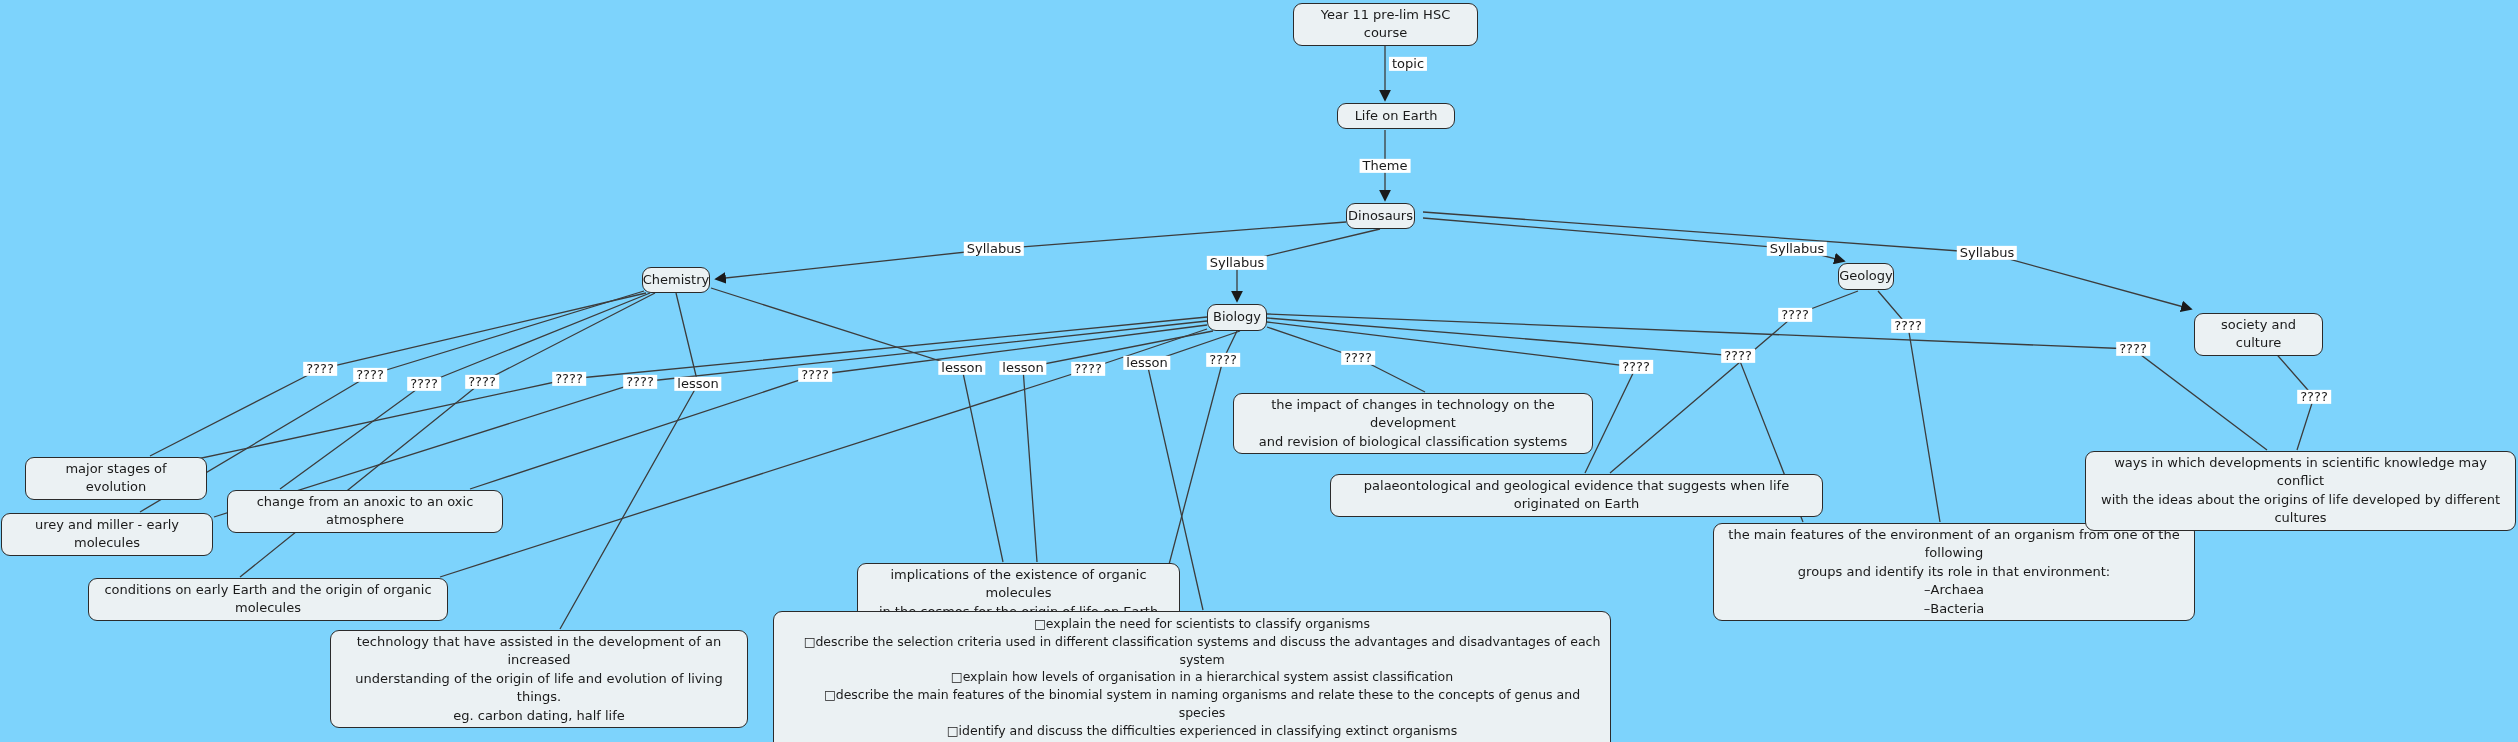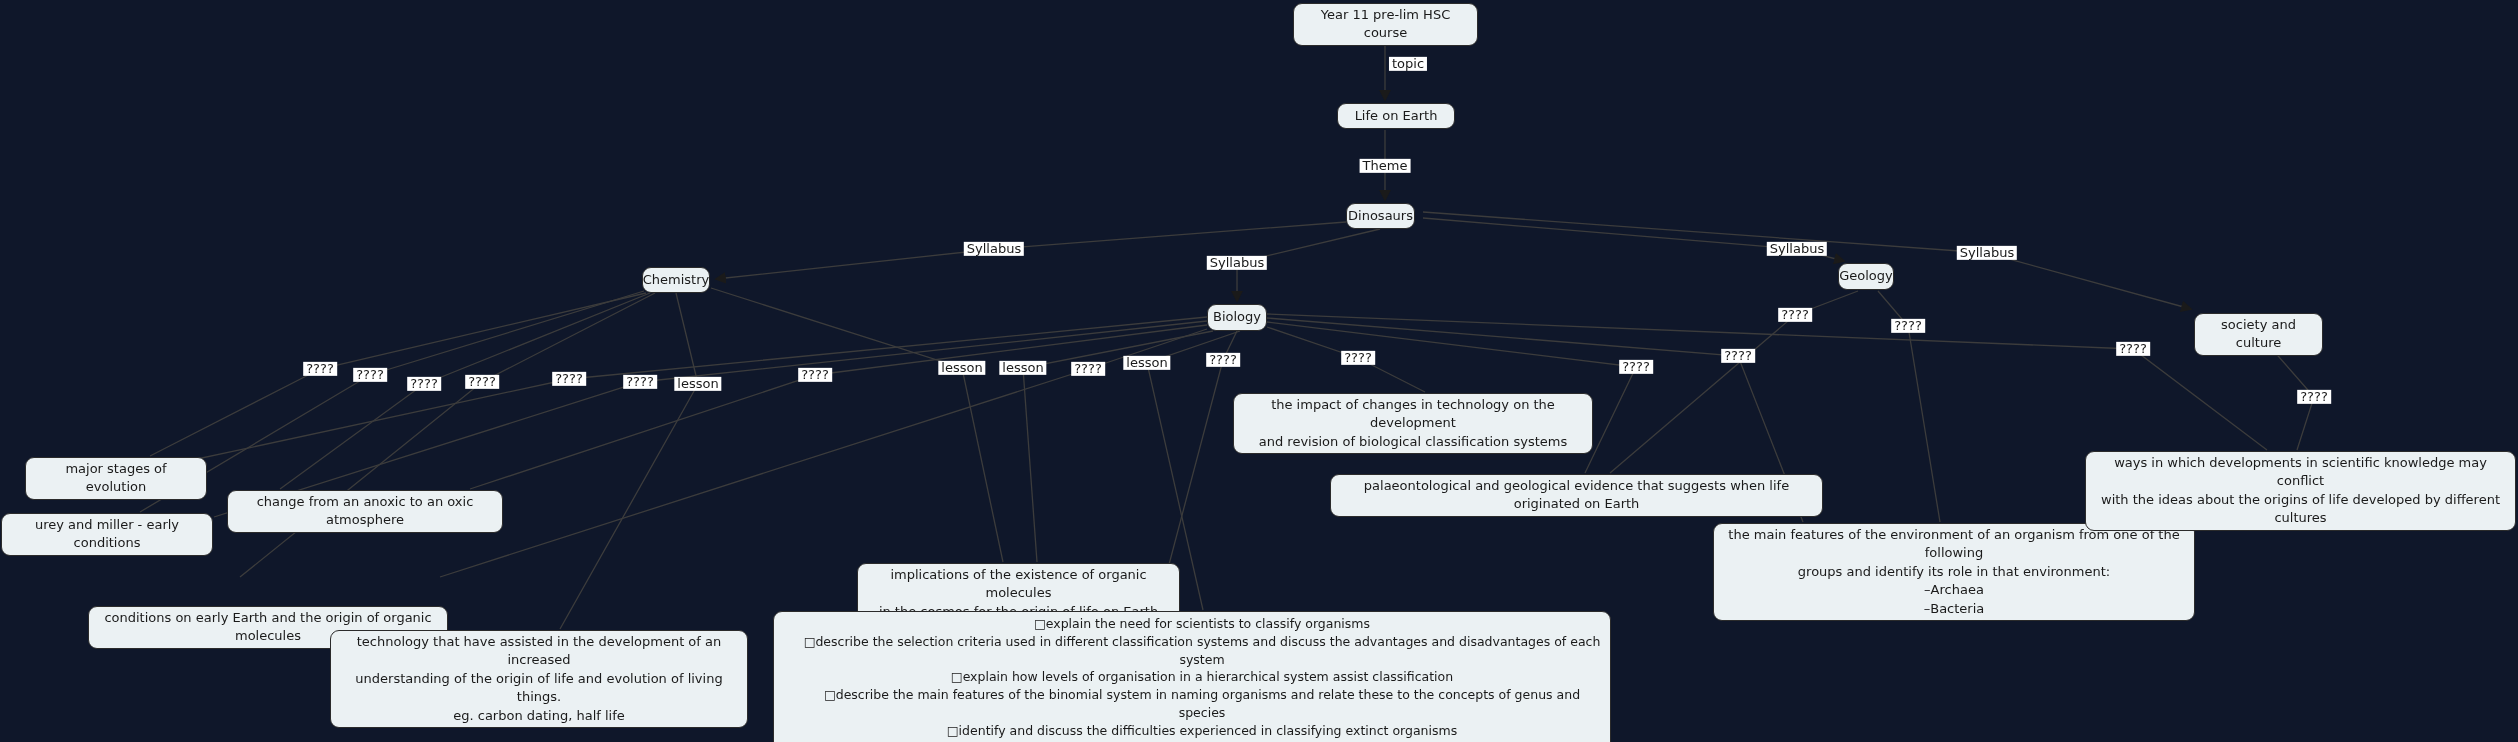--- a/index.html
+++ b/index.html
@@ -1,19 +1,19 @@
 <!DOCTYPE html>
 <html><head>
 <meta charset="utf-8">
 <style>
   html,body{margin:0;padding:0;background:#ffffff;}
   #canvas{
     position:relative;
     width:2518px;height:742px;
-    background:#0f172a;
+    background:#7dd3fc;
     font-family:"DejaVu Sans","Liberation Sans",sans-serif;
     overflow:hidden;
   }
   #edges{position:absolute;left:0;top:0;z-index:1;}
   .node{
     position:absolute;
     box-sizing:border-box;
     background:#ebf1f3;
     border:1.6px solid #2b2b2b;
     border-radius:9px;
@@ -82,23 +82,23 @@
   </svg>
   <div id="nodes-layer">
       <div class="node" style="left: 1293px; top: 3px; width: 185px; min-height: 26px;">Year 11 pre-lim HSC course</div>
       <div class="node" style="left: 1337px; top: 103px; width: 118px; min-height: 26px;">Life on Earth</div>
       <div class="node" style="left: 1346px; top: 203px; width: 69px; min-height: 26px;">Dinosaurs</div>
       <div class="node" style="left: 642px; top: 267px; width: 68px; min-height: 26px;">Chemistry</div>
       <div class="node" style="left: 1207px; top: 304px; width: 60px; min-height: 27px;">Biology</div>
       <div class="node" style="left: 1838px; top: 263px; width: 56px; min-height: 27px;">Geology</div>
       <div class="node" style="left: 2194px; top: 313px; width: 129px; min-height: 28px;">society and culture</div>
       <div class="node" style="left: 25px; top: 457px; width: 182px; min-height: 25px;">major stages of evolution</div>
-      <div class="node" style="left: 1px; top: 513px; width: 212px; min-height: 27px;">urey and miller - early conditions</div>
+      <div class="node" style="left: 1px; top: 513px; width: 212px; min-height: 27px;">urey and miller - early molecules</div>
       <div class="node" style="left: 227px; top: 490px; width: 276px; min-height: 25px;">change from an anoxic to an oxic atmosphere</div>
-      <div class="node" style="left: 88px; top: 578px; width: 360px; min-height: 26px; margin-top: 28px;">conditions on early Earth and the origin of organic molecules</div>
+      <div class="node" style="left: 88px; top: 578px; width: 360px; min-height: 26px;">conditions on early Earth and the origin of organic molecules</div>
       <div class="node" style="left: 330px; top: 630px; width: 418px; min-height: 55px;">technology that have assisted in the development of an increased
 understanding of the origin of life and evolution of living things.
 eg. carbon dating, half life</div>
       <div class="node" style="left: 857px; top: 563px; width: 323px; min-height: 45px;">implications of the existence of organic molecules
 in the cosmos for the origin of life on Earth</div>
       <div class="node" style="left: 1233px; top: 393px; width: 360px; min-height: 41px;">the impact of changes in technology on the development
 and revision of biological classification systems</div>
       <div class="node" style="left: 1330px; top: 474px; width: 493px; min-height: 27px;">palaeontological and geological evidence that suggests when life originated on Earth</div>
       <div class="node" style="left: 1713px; top: 523px; width: 482px; min-height: 68px;">the main features of the environment of an organism from one of the following
 groups and identify its role in that environment:

